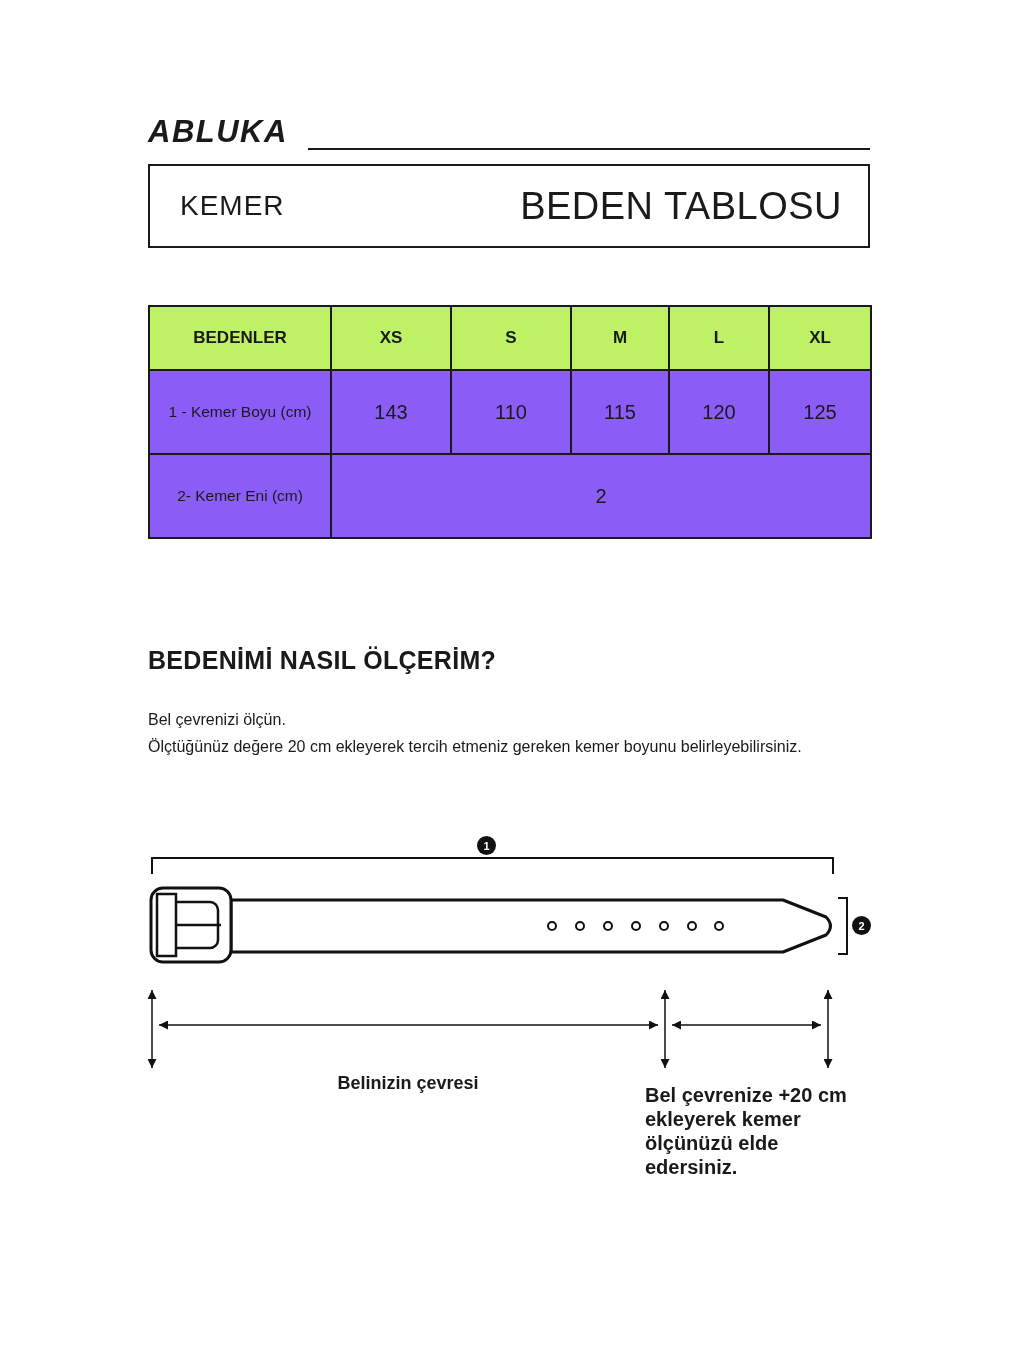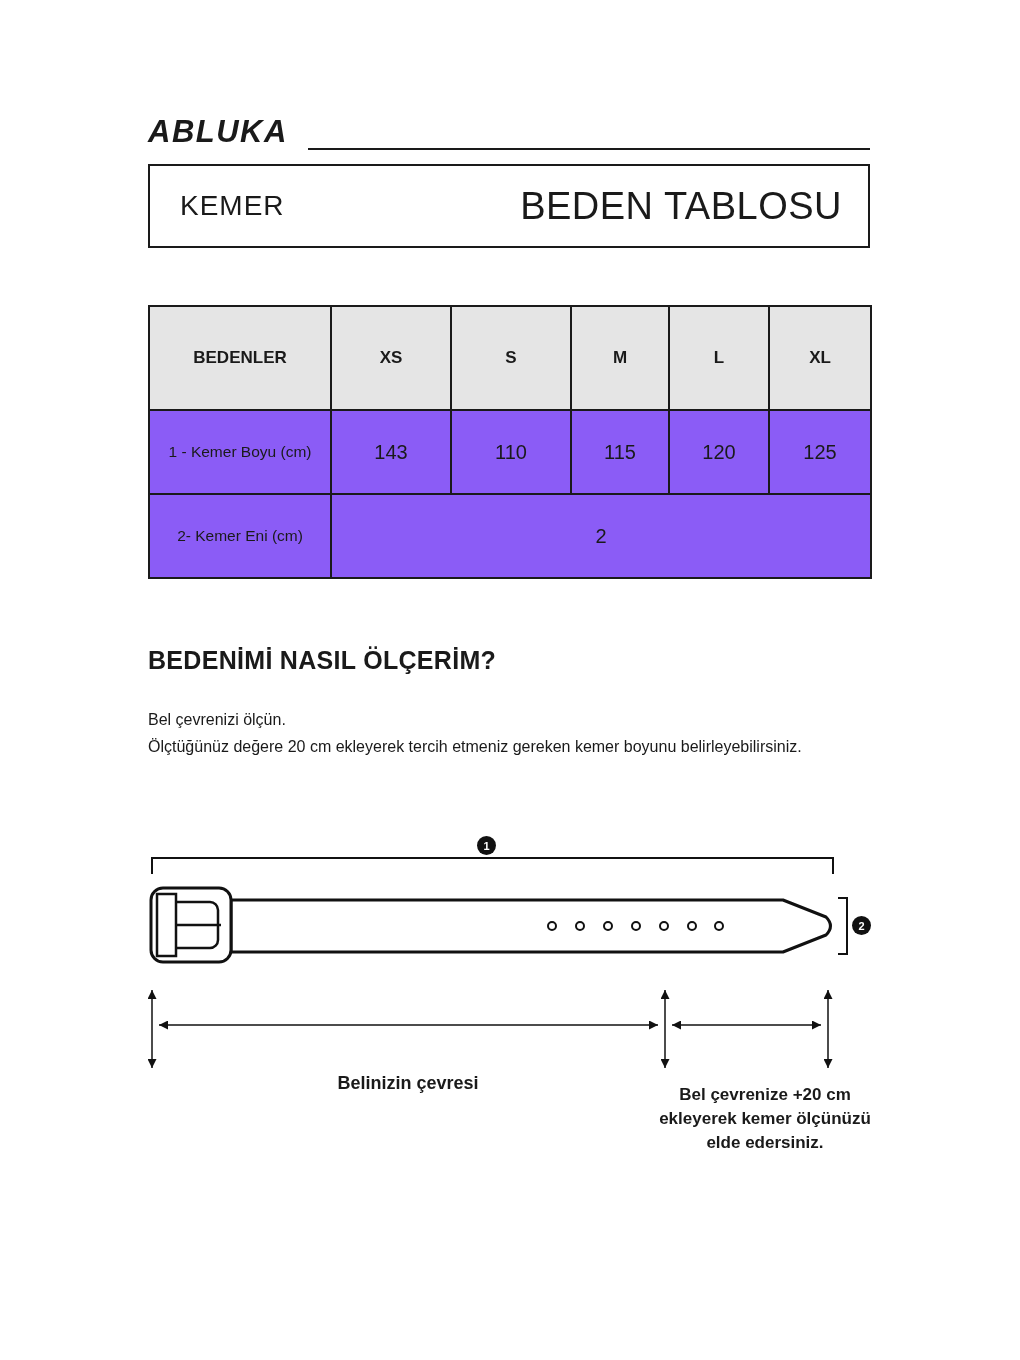--- a/index.html
+++ b/index.html
@@ -19,41 +19,41 @@
     position:absolute; left:148px; top:164px; width:722px; height:84px;
     border:2px solid #1a1a1a; display:flex; align-items:center;
     justify-content:space-between; padding:0 26px 0 30px;
   }
   .product-name { font-size:28px; letter-spacing:1px; }
   .chart-title  { font-size:38px; letter-spacing:0.5px; }
 
   
   .size-table { position:absolute; left:148px; top:305px; width:722px; border-collapse:collapse; table-layout:fixed; }
   .size-table th, .size-table td { border:2px solid #1a1a1a; text-align:center; vertical-align:middle; background:#8b5cf6; }
-  .size-table th { height:104px; background:#e5e5e5; font-size:17px; font-weight:bold; }
+  .size-table th { height:64px; background:#bef264; font-size:17px; font-weight:bold; }
   .size-table td { height:84px; }
   .row-label { font-size:15.5px; }
   .cell-value { font-size:20px; }
 
   
   .howto-heading { position:absolute; left:148px; top:646px; font-size:25px; font-weight:bold; letter-spacing:0.3px; }
   .howto-text { position:absolute; left:148px; top:706px; width:780px; font-size:16px; line-height:27px; }
 
   
   .diagram { position:absolute; left:0; top:820px; width:1020px; height:400px; }
   .diagram svg { position:absolute; left:0; top:0; }
   .num-marker {
     position:absolute; width:19px; height:19px; border-radius:50%;
     background:#111; color:#fff; font-size:11px; font-weight:bold;
     display:flex; align-items:center; justify-content:center;
   }
   .marker-1 { left:477px; top:16px; }
   .marker-2 { left:852px; top:96px; }
   .waist-label { position:absolute; left:148px; top:253px; width:520px; text-align:center; font-weight:bold; font-size:18px; }
-  .add-label { position:absolute; left:645px; top:263px; width:222px; text-align:center; font-weight:bold; font-size:17px; line-height:24px;margin-left:9px; }
+  .add-label { position:absolute; left:645px; top:263px; width:222px; font-weight:bold; font-size:20px; line-height:24px; }
 </style>
 </head>
 <body>
 
 <div class="logo-row">
   <div class="logo">ABLUKA</div>
   <div class="logo-rule"></div>
 </div>
 
 <div class="title-box">

